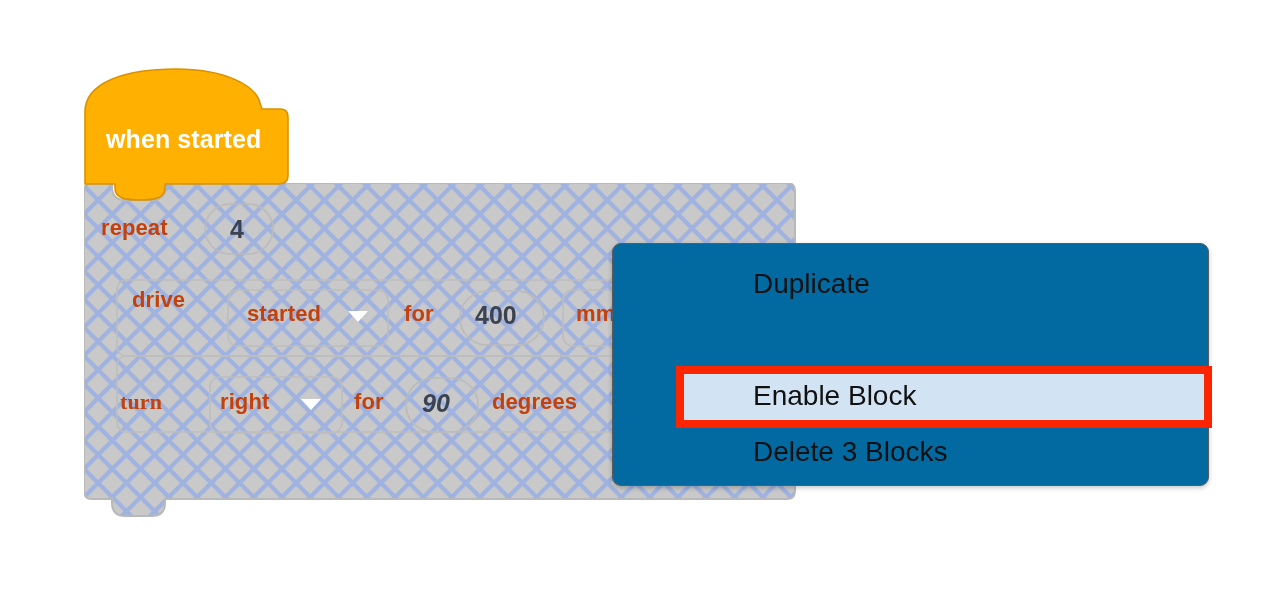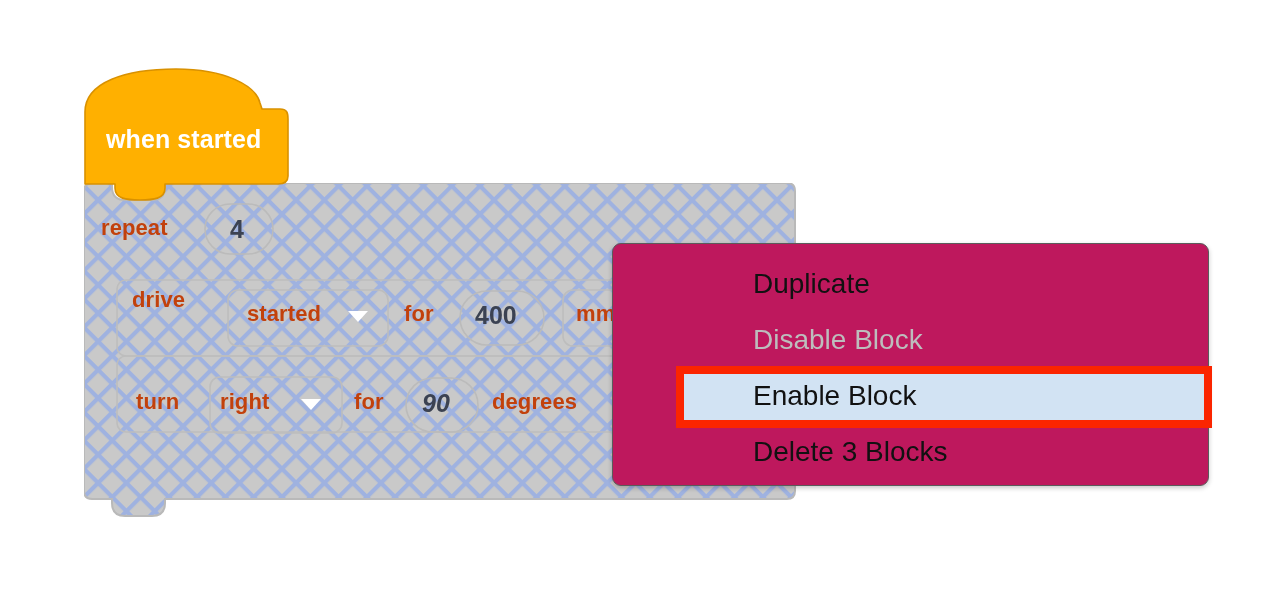--- a/index.html
+++ b/index.html
@@ -82,21 +82,21 @@
     border-top: 11px solid #ffffff;
   }
 
   
   .context-menu {
     position: absolute;
     left: 612px;
     top: 243px;
     width: 597px;
     height: 243px;
-    background: #be185d;
+    background: #0369a1;
     border: 1px solid #5b5b5b;
     border-radius: 9px;
     box-shadow: 0 2px 5px rgba(0,0,0,0.22);
     box-sizing: border-box;
     overflow: hidden;
   }
   .menu-list {
     position: absolute;
     left: 71px;
     top: 0;
@@ -223,21 +223,21 @@
       <div class="blk-value" style="left:146px; top:32px;">4</div>
 
       <div class="blk-label" style="left:48px; top:104px;">drive</div>
       <div class="blk-label" style="left:163px; top:118px;">started</div>
       <div class="chevron" style="left:264px; top:128px;"></div>
       <div class="blk-label" style="left:320px; top:118px;">for</div>
       <div class="blk-value" style="left:391px; top:118px;">400</div>
       <div class="blk-label" style="left:492px; top:118px;">mm</div>
       <div class="chevron" style="left:560px; top:128px;"></div>
 
-      <div class="blk-label" style="left:52px; top:206px;">turn</div>
+      <div class="blk-label" style="left:36px; top:206px;font-family:Liberation Serif, serif;">turn</div>
       <div class="blk-label" style="left:136px; top:206px;">right</div>
       <div class="chevron" style="left:217px; top:216px;"></div>
       <div class="blk-label" style="left:270px; top:206px;">for</div>
       <div class="blk-value" style="left:338px; top:206px;font-style:italic;">90</div>
       <div class="blk-label" style="left:408px; top:206px;">degrees</div>
     </div>
 
     <div class="hat-block">
       <svg width="215" height="140" viewBox="0 0 215 140" style="position:absolute;left:0;top:0;">
         <path d="M1,116
@@ -256,21 +256,20 @@
                  L31,116
                  Z" fill="#ffb000" stroke="#d99100" stroke-width="1.6" stroke-linejoin="round"></path>
       </svg>
       <div class="hat-label">when started</div>
     </div>
   </div>
 
   <div class="context-menu">
     <div class="menu-list">
       <div class="menu-item m0">Duplicate</div>
-      <div class="menu-item m1">Disable Block</div>
       <div class="menu-item m2">Enable Block</div>
       <div class="menu-item m3">Delete 3 Blocks</div>
     </div>
   </div>
 
   <div class="annot-box"></div>
 
 </div>
 
 </body></html>

